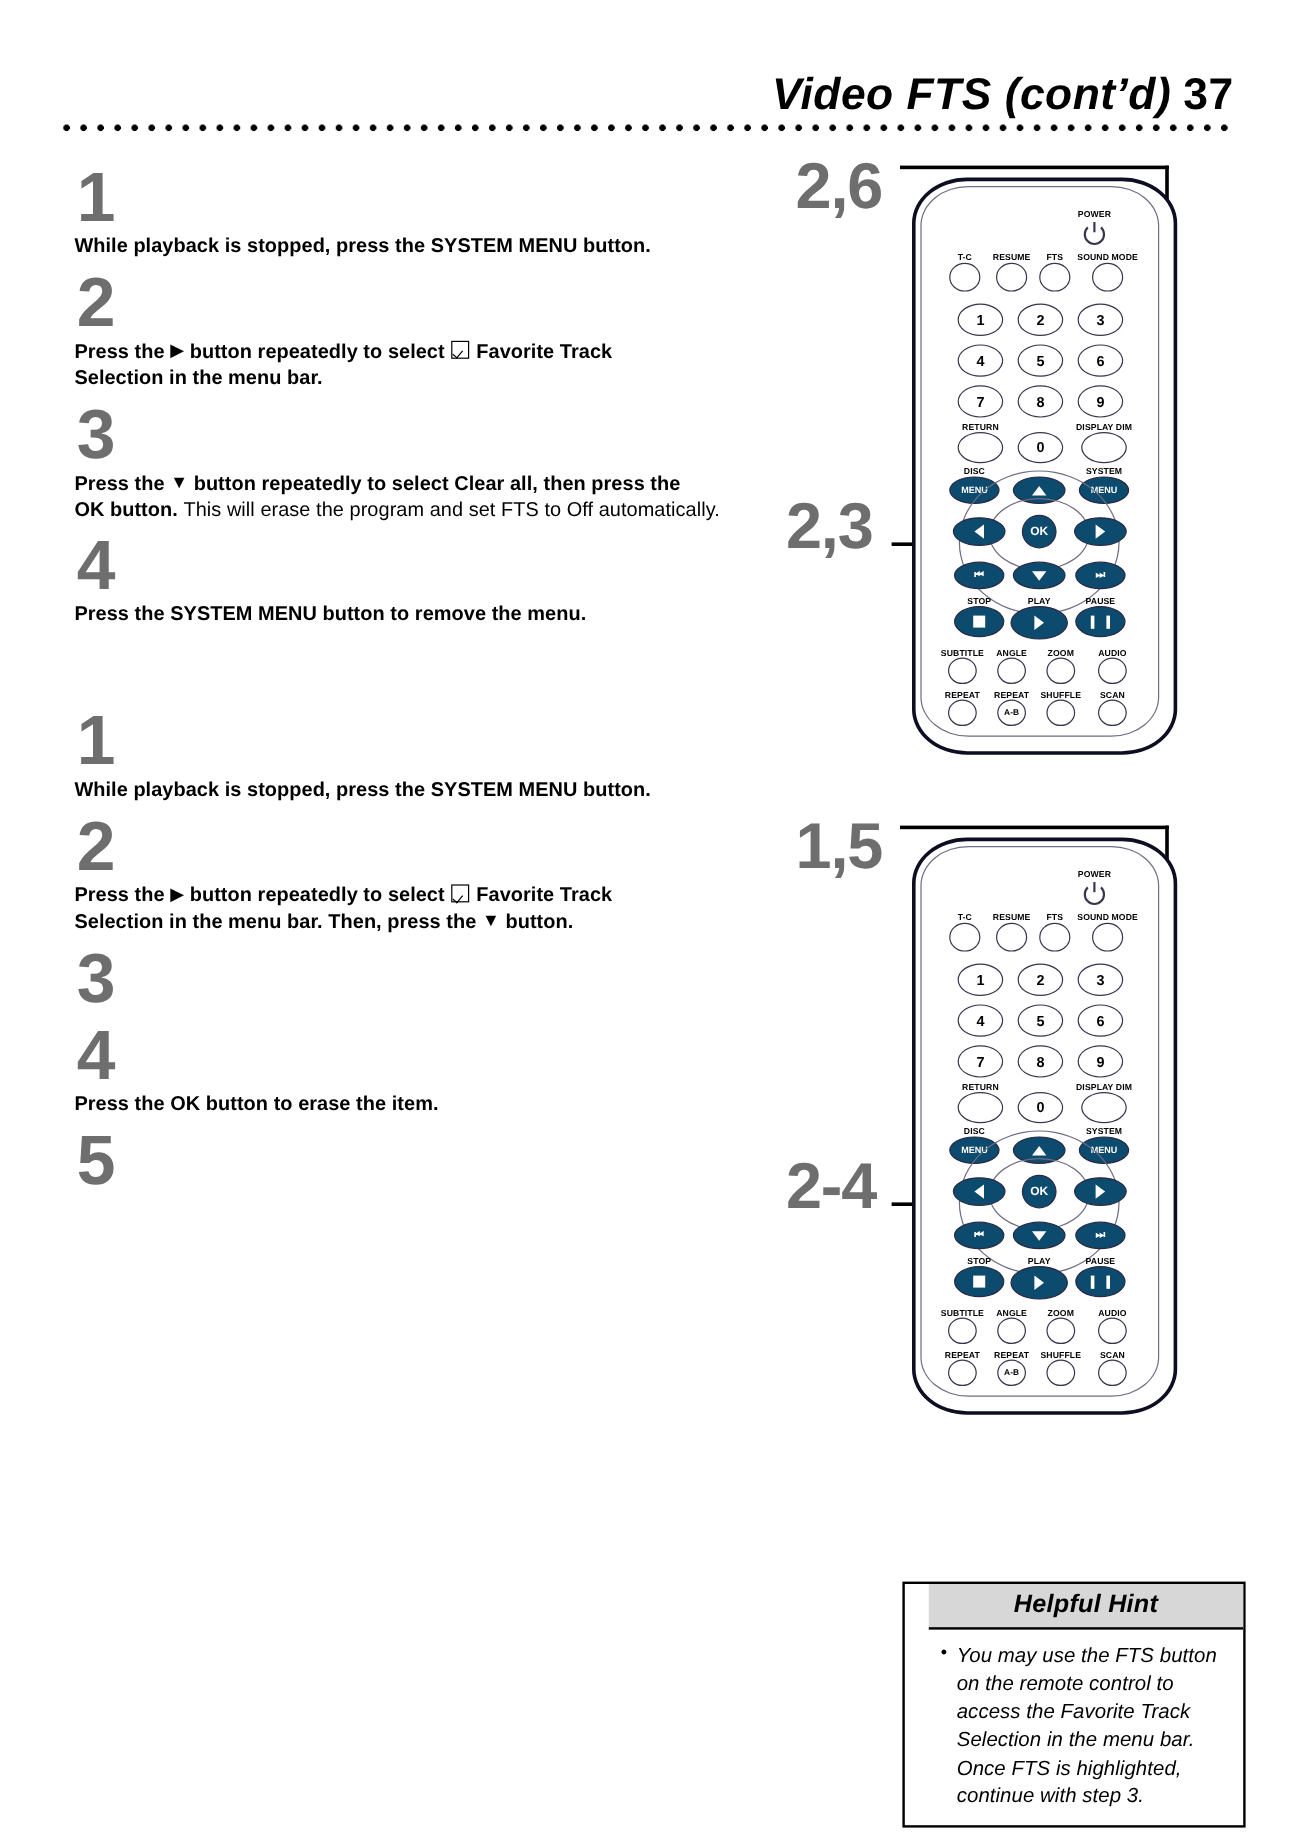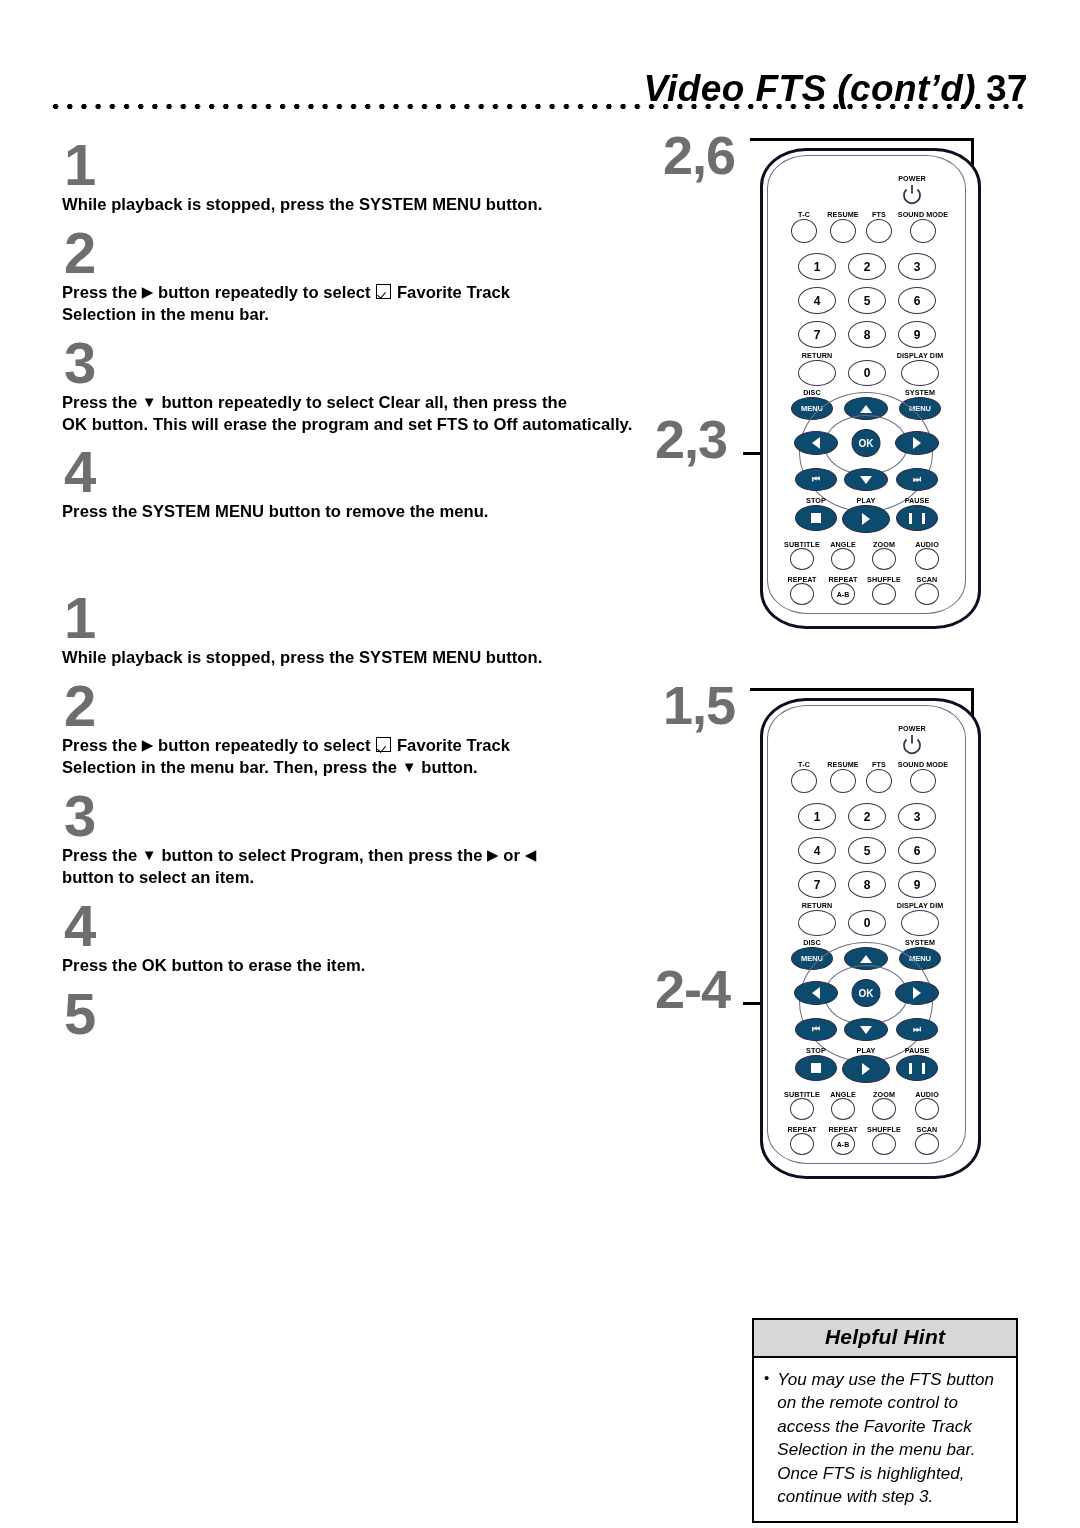--- a/index.html
+++ b/index.html
@@ -6,21 +6,21 @@
   body{
     width:1080px;height:1528px;position:relative;overflow:hidden;
     font-family:"Liberation Sans","DejaVu Sans",sans-serif;
     color:#000;
     -webkit-font-smoothing:antialiased;
   }
   .page{position:absolute;left:0;top:0;width:1080px;height:1528px;}
 
   
   .hdr-title{
-    position:absolute;right:52px;top:68px;
+    position:absolute;right:52px;top:58px;
     font-size:37px;font-style:italic;font-weight:bold;
     letter-spacing:.4px;white-space:nowrap;margin-left:20px;
   }
   .hdr-title .pg{font-style:normal;margin-left:10px;}
   .dotrule{
     position:absolute;left:52px;top:103px;width:976px;height:7px;
     background-image:radial-gradient(circle at 3.5px 3.5px, #000 2.6px, rgba(0,0,0,0) 2.9px);
     background-size:14.2px 7px;background-repeat:repeat-x;
   }
 
@@ -33,21 +33,21 @@
   .step{position:relative;}
   .step-num{
     font-size:58px;font-weight:bold;color:#6e6e6e;
     line-height:.80;letter-spacing:-1px;
     margin:14px 0 2px 4px;height:50px;
   }
   .step-body{
     font-size:16.6px;font-weight:bold;line-height:1.32;
     letter-spacing:.05px;margin:0 0 0 2px;
   }
-  .step-body .reg{font-weight:bold;}
+  .step-body .reg{font-weight:normal;}
   .gl{font-size:15px;line-height:1;vertical-align:1px;}
   .chk{
     display:inline-block;width:13px;height:13px;border:1.5px solid #000;
     position:relative;vertical-align:-1px;margin:0 1px;
   }
   .chk::after{
     content:"";position:absolute;left:2px;top:5.5px;width:3.5px;height:7px;
     border-right:1.6px solid #000;border-bottom:1.6px solid #000;
     transform:rotate(40deg);
   }
@@ -104,21 +104,21 @@
   }
   .tri{width:0;height:0;}
   .t-up{border-left:6px solid transparent;border-right:6px solid transparent;border-bottom:8px solid #fff;}
   .t-dn{border-left:6px solid transparent;border-right:6px solid transparent;border-top:8px solid #fff;}
   .t-lf{border-top:6px solid transparent;border-bottom:6px solid transparent;border-right:8px solid #fff;}
   .t-rt{border-top:6px solid transparent;border-bottom:6px solid transparent;border-left:8px solid #fff;}
 
   
   .hint{
     position:absolute;left:752px;top:1318px;width:262px;
-    border:2.5px solid #000;background:#fff;
+    border:2.5px solid #000;background:#fff;padding-left:20px;
   }
   .hint-hd{
     background:#d7d7d7;border-bottom:2.5px solid #000;
     text-align:center;font-size:21px;font-weight:bold;font-style:italic;
     padding:5px 0 7px;letter-spacing:.2px;
   }
   .hint-bd{padding:10px 12px 12px 10px;display:flex;gap:8px;}
   .hint-bullet{font-size:15px;line-height:1.1;padding-top:2px;}
   .hint-txt{
     font-size:17px;font-style:italic;line-height:1.38;letter-spacing:.05px;
@@ -180,23 +180,20 @@
 
       <div class="step">
         <div class="step-num">2</div>
         <div class="step-body">
           Press the <span class="gl">▶</span> button repeatedly to select <span class="chk"></span> Favorite Track<br>Selection in the menu bar. Then, press the <span class="gl">▼</span> button.
         </div>
       </div>
 
       <div class="step">
         <div class="step-num">3</div>
-        <div class="step-body">
-          Press the <span class="gl">▼</span> button to select Program, then press the <span class="gl">▶</span> or <span class="gl">◀</span><br>button to select an item.
-        </div>
       </div>
 
       <div class="step">
         <div class="step-num">4</div>
         <div class="step-body">
           Press the <b>OK</b> button to erase the item.
         </div>
       </div>
 
       <div class="step">

